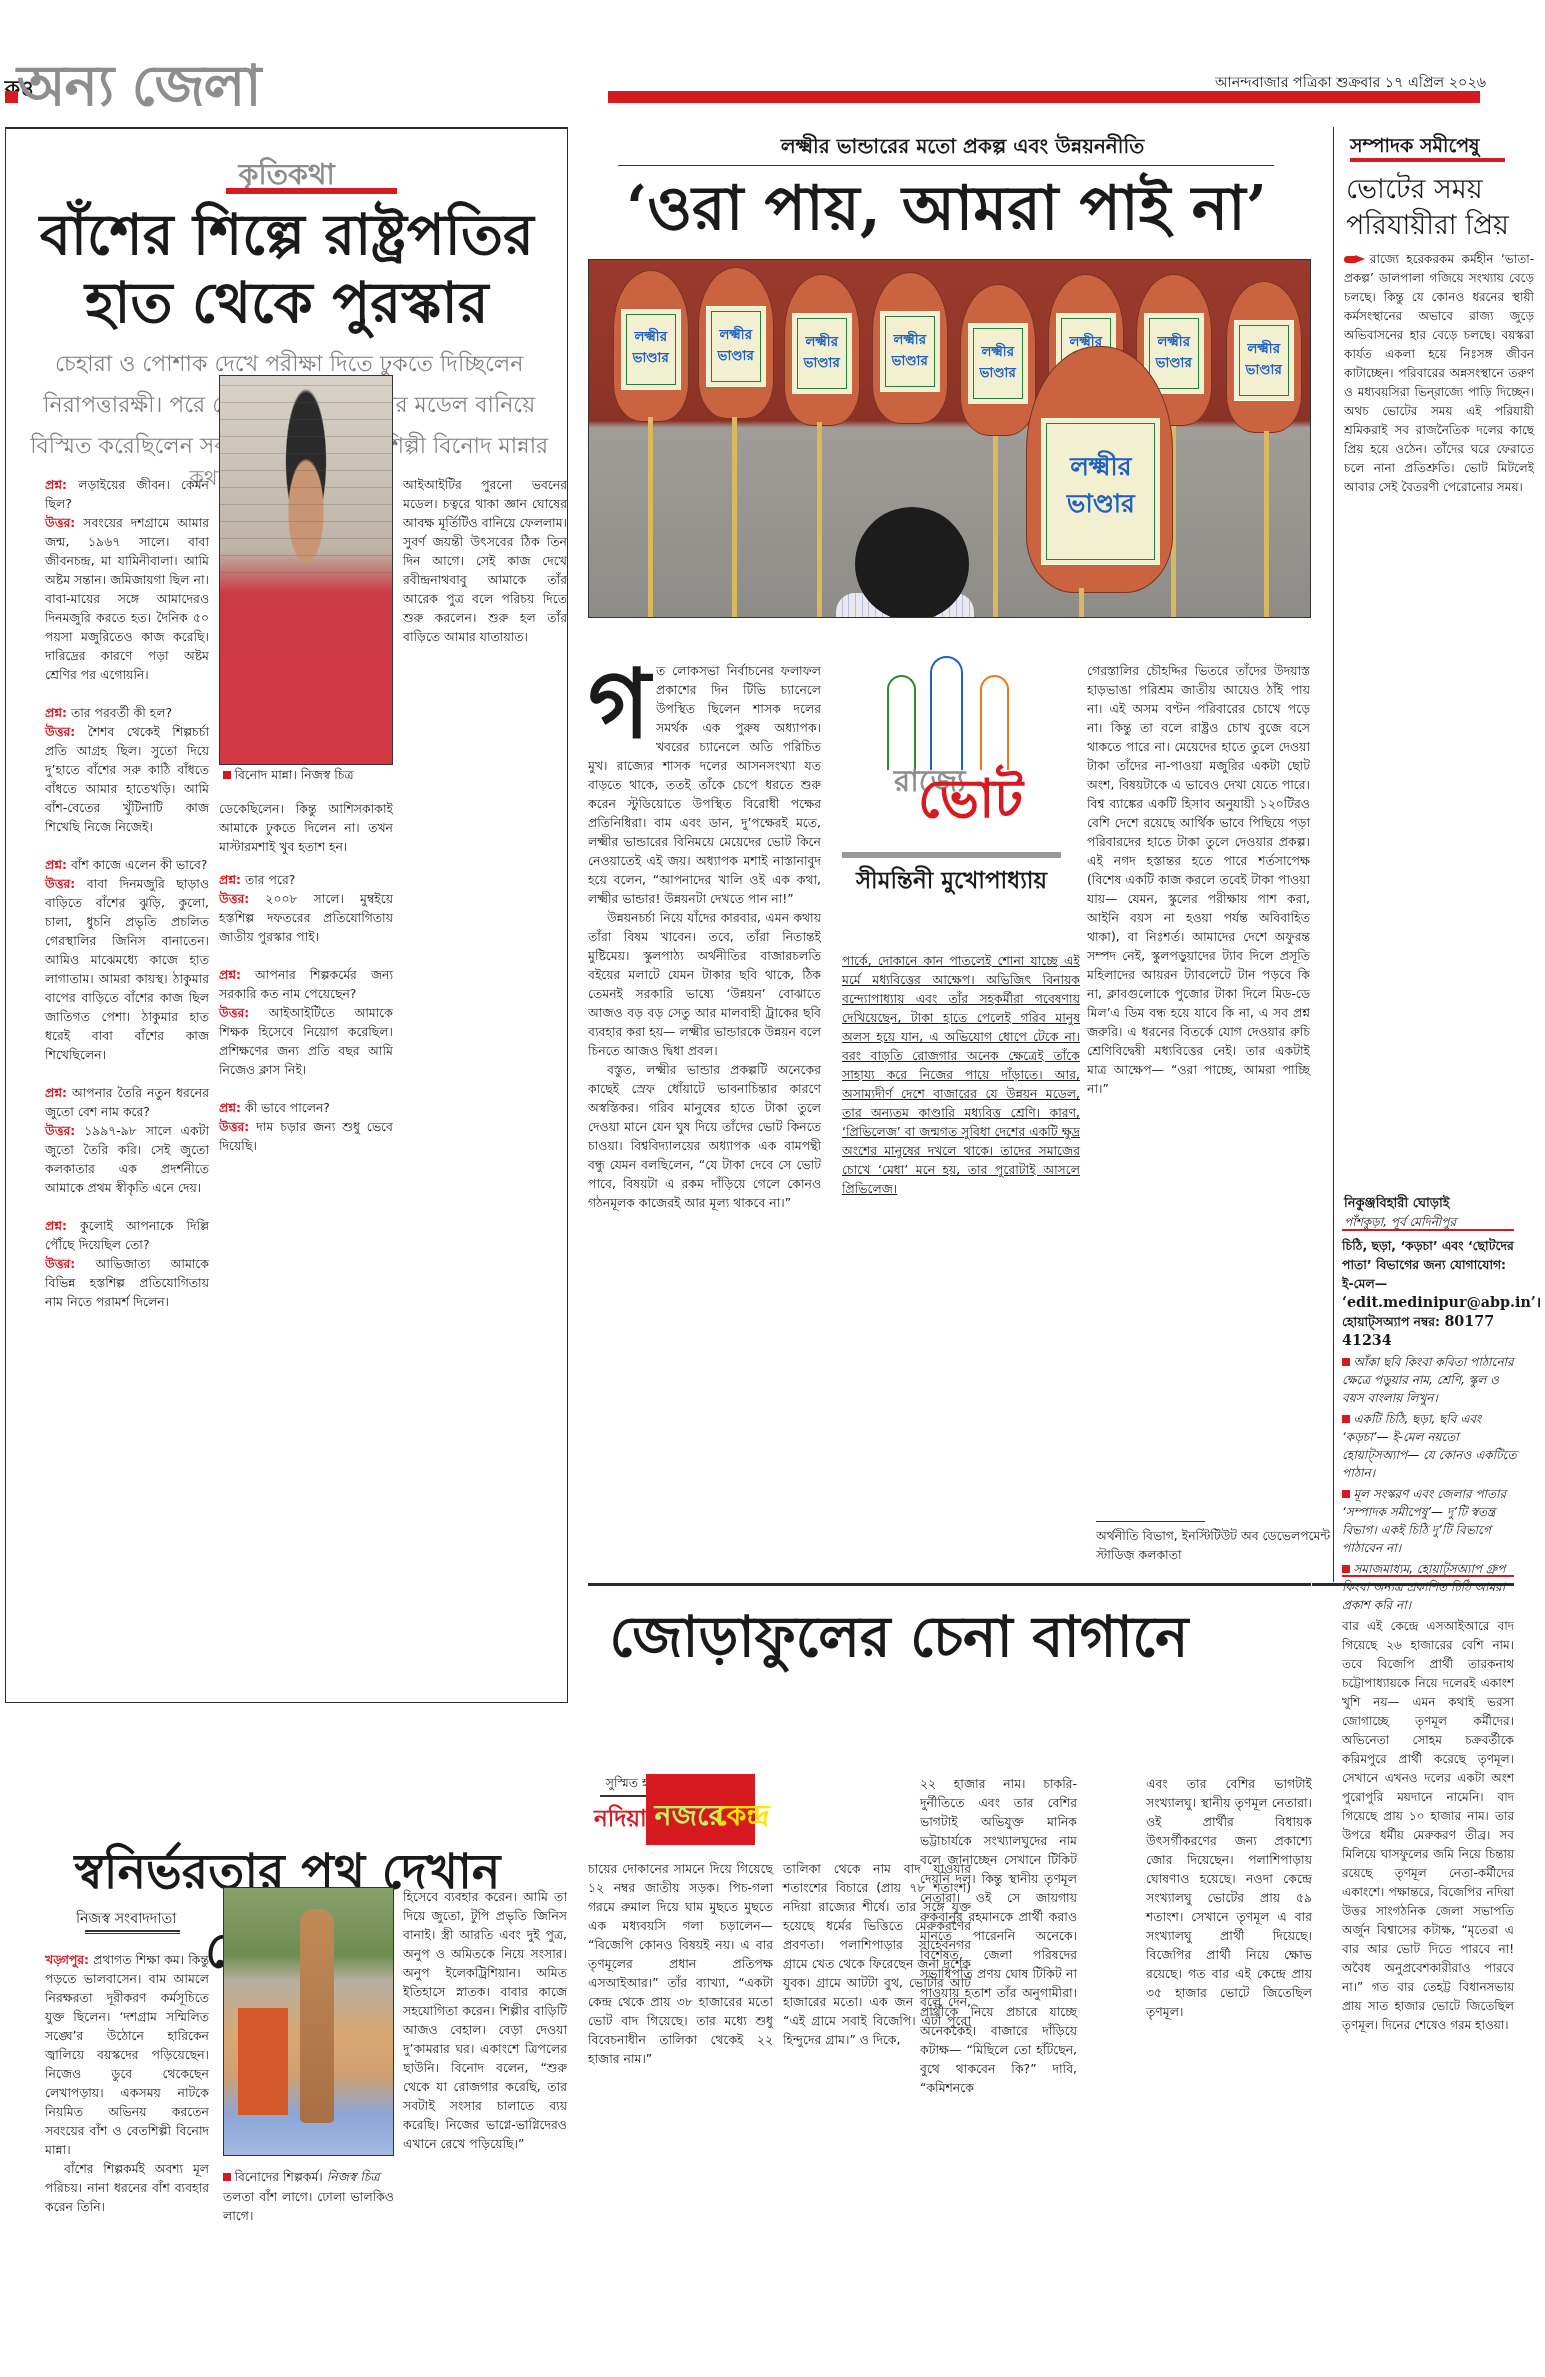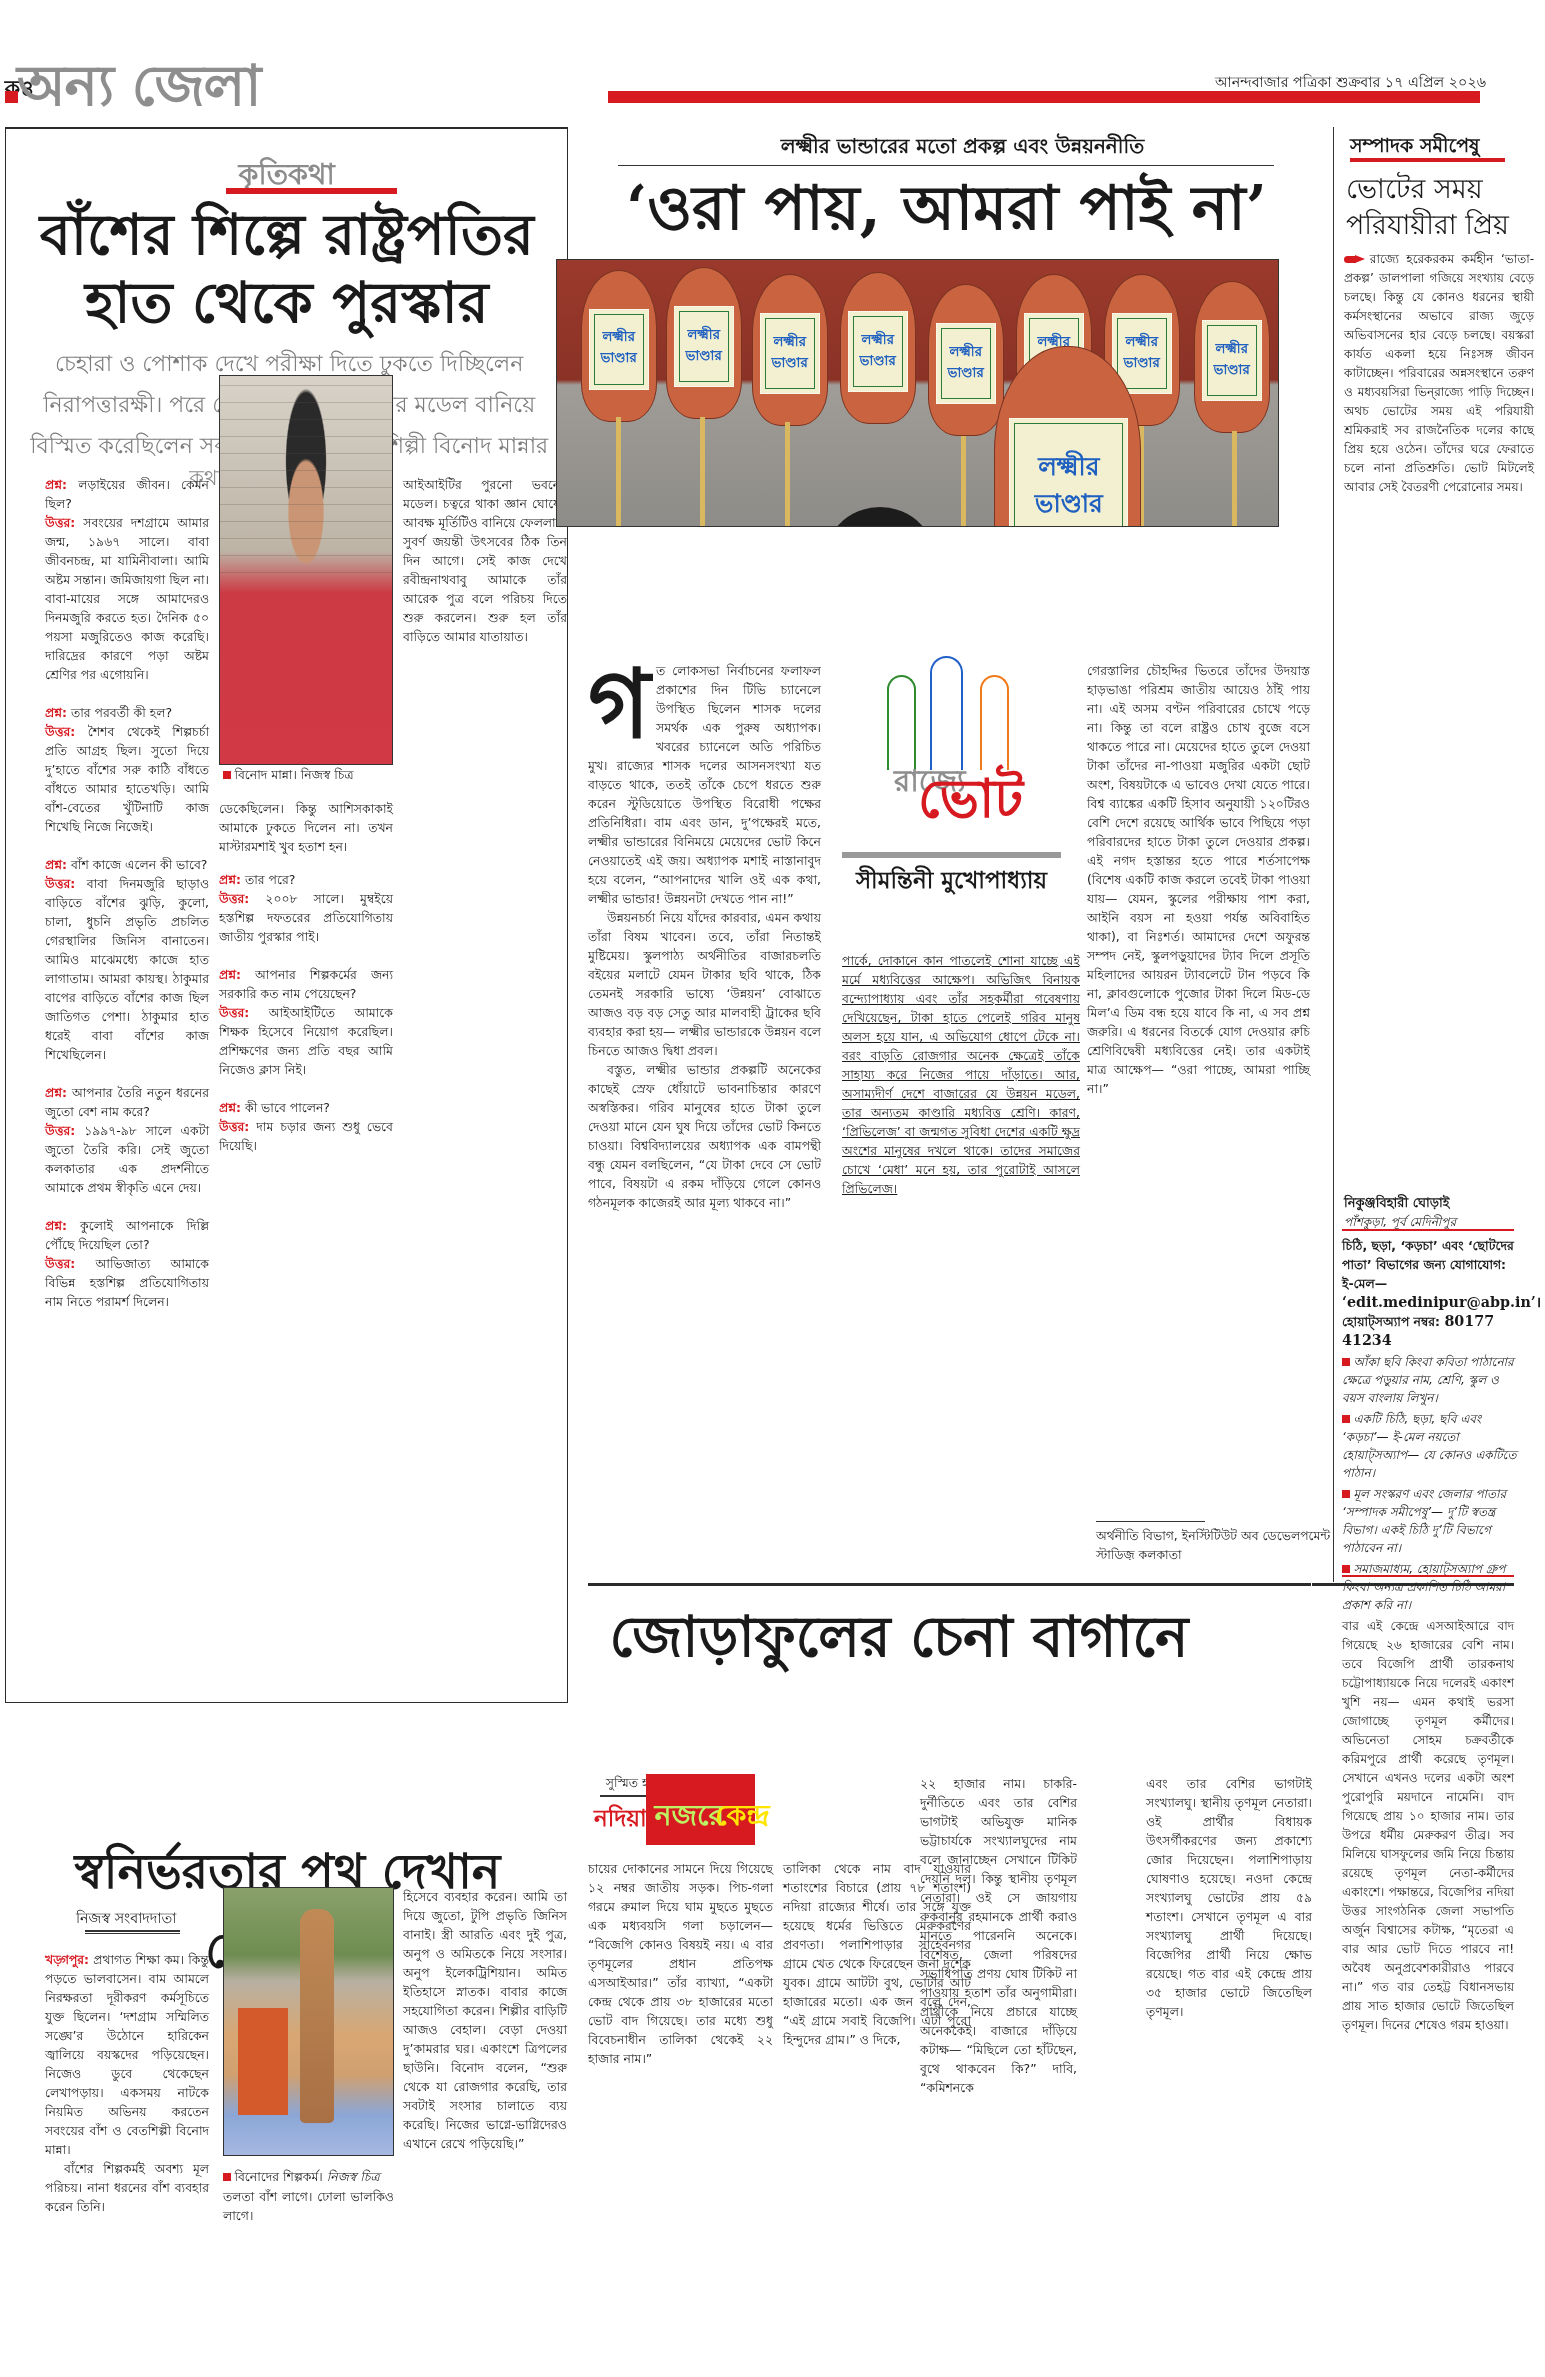--- a/index.html
+++ b/index.html
@@ -53,21 +53,21 @@
   #swanirbhor-photo .fig { position:absolute; left:45%; top:8%; width:20%; height:80%; background: linear-gradient(180deg,#c08a56,#a87044); border-radius: 14.3px 14.3px 4.8px 4.8px; }
   #swanirbhor-photo .bag { position:absolute; left:8%; top:45%; width:30%; height:40%; background:#d45a2c; }
   #swanirbhor-caption { left: 223px; top: 2168px; font-size: 12.4px; }
   #swanirbhor-col2 { left: 223px; top: 2187px; width: 171px; }
   #swanirbhor-col3 { left: 403px; top: 1887px; width: 164px; }
 
   
   #lead-kicker { left: 618px; width: 689px; top: 131px; text-align: center; font-size: 20px; font-weight: bold; }
   #lead-kicker-rule { left: 618px; top: 165px; width: 656px; height: 1.4px; background: #333; }
   #lead-headline { left: 590px; width: 713px; top: 177px; text-align: center; font-size: 61px; font-weight: bold; line-height: 1; }
-  #lead-photo { left: 556px; top: 259px; width: 723px; height: 268px; border: 1px solid #333; overflow: hidden;
+  #lead-photo { left: 588px; top: 259px; width: 723px; height: 359px; border: 1px solid #333; overflow: hidden;
       background: linear-gradient(180deg, #9b3a2c 0%, #8b3226 45%, #a09d98 47%, #8e8c88 100%); }
   .pot { position: absolute; width: 76px; height: 152px; border-radius: 38px 38px 28.5px 28.5px / 57px 57px 38px 38px; background: #c96340; border: 1.4px solid #7a3422; }
   .pot .pot-label { position: absolute; left: 6.7px; top: 38px; width: 60px; height: 81px; background: #f2f0d0; border: 1.9px dotted #ffffff; outline: 1.9px solid #2b7c3a; outline-offset: -6.7px; color: #2060c0; font-size: 13.3px; font-weight: bold; text-align: center; padding-top: 16.6px; line-height: 21px; }
   .pot.big { width: 147px; height: 247px; border-radius: 71px 71px 48px 48px / 105px 105px 57px 57px; }
   .pot.big .pot-label { left: 14.3px; top: 71px; width: 119px; height: 147px; font-size: 25px; line-height: 37px; padding-top: 28.5px; }
   .stick { position: absolute; width: 4.8px; background: #d9b860; }
   #painter { position: absolute; left: 266px; top: 247px; width: 114px; height: 114px; border-radius: 50%; background: #1c1c1c; }
   #painter-body { position: absolute; left: 247px; top: 333px; width: 138px; height: 28.5px; background: repeating-linear-gradient(90deg,#e8e8ee 0 5.7px,#b8bed8 5.7px 6.7px); border-radius: 19px 19px 0 0; }
 
   #lead-col1 { left: 588px; top: 661px; width: 233px; }

